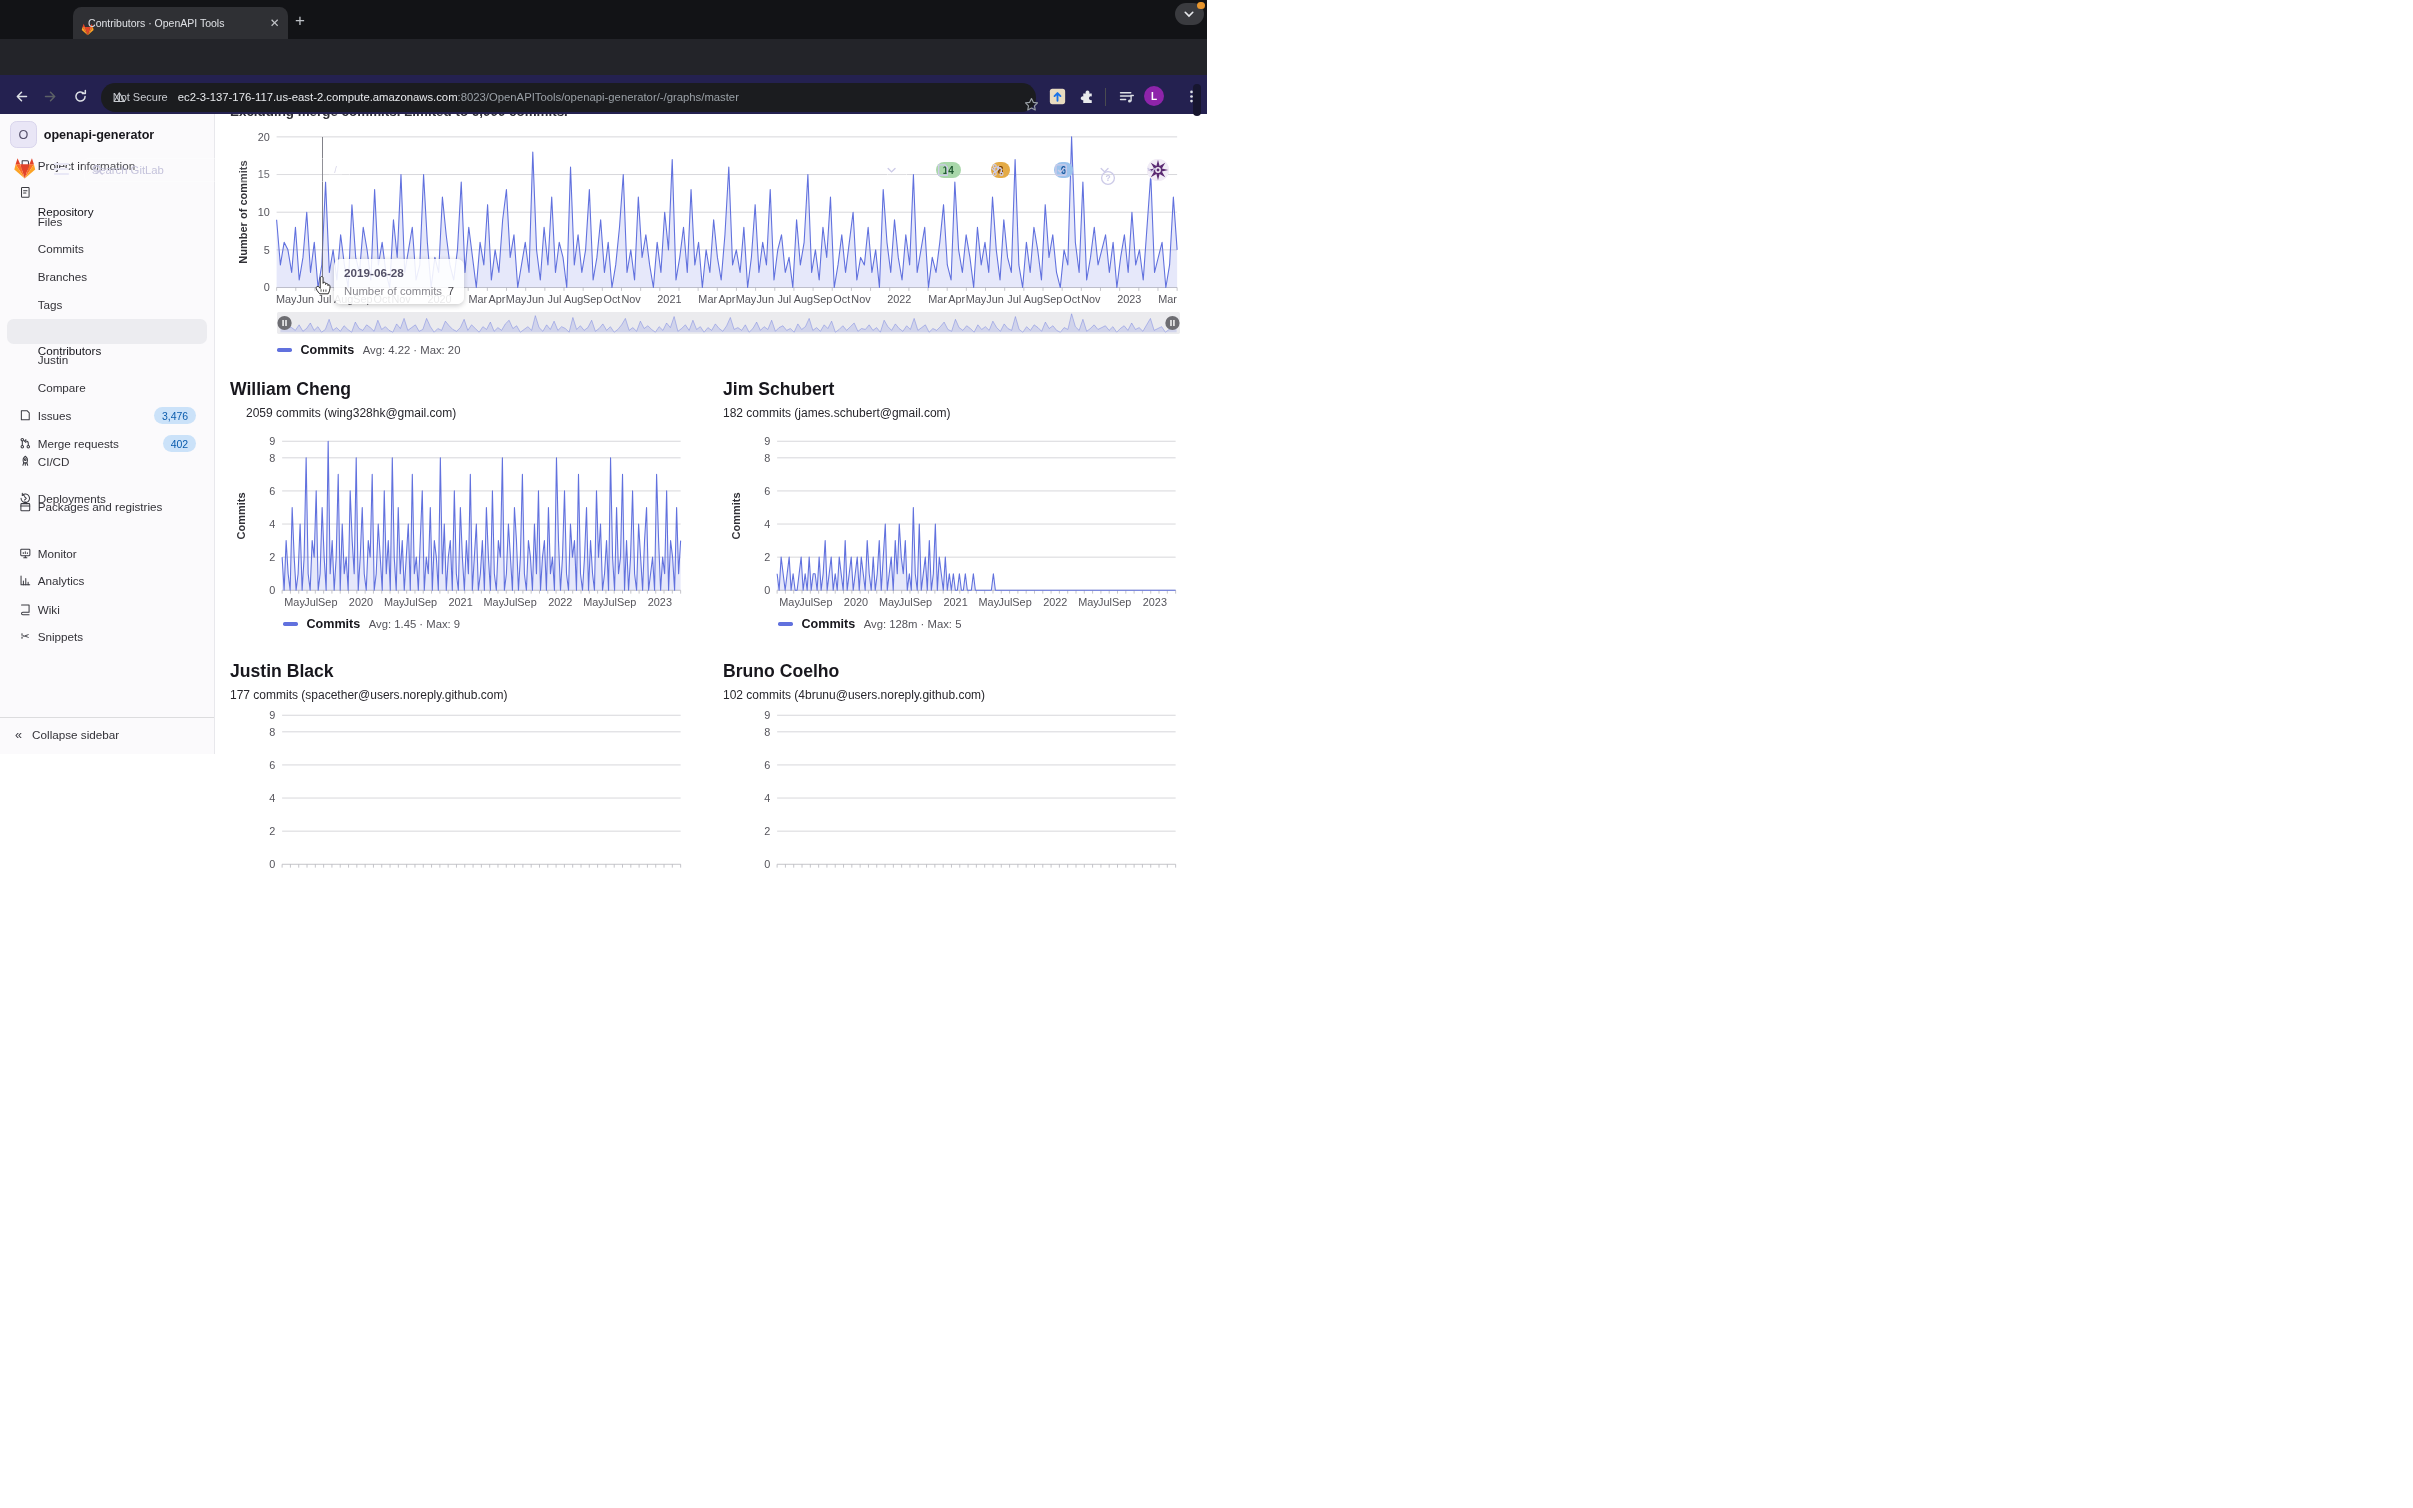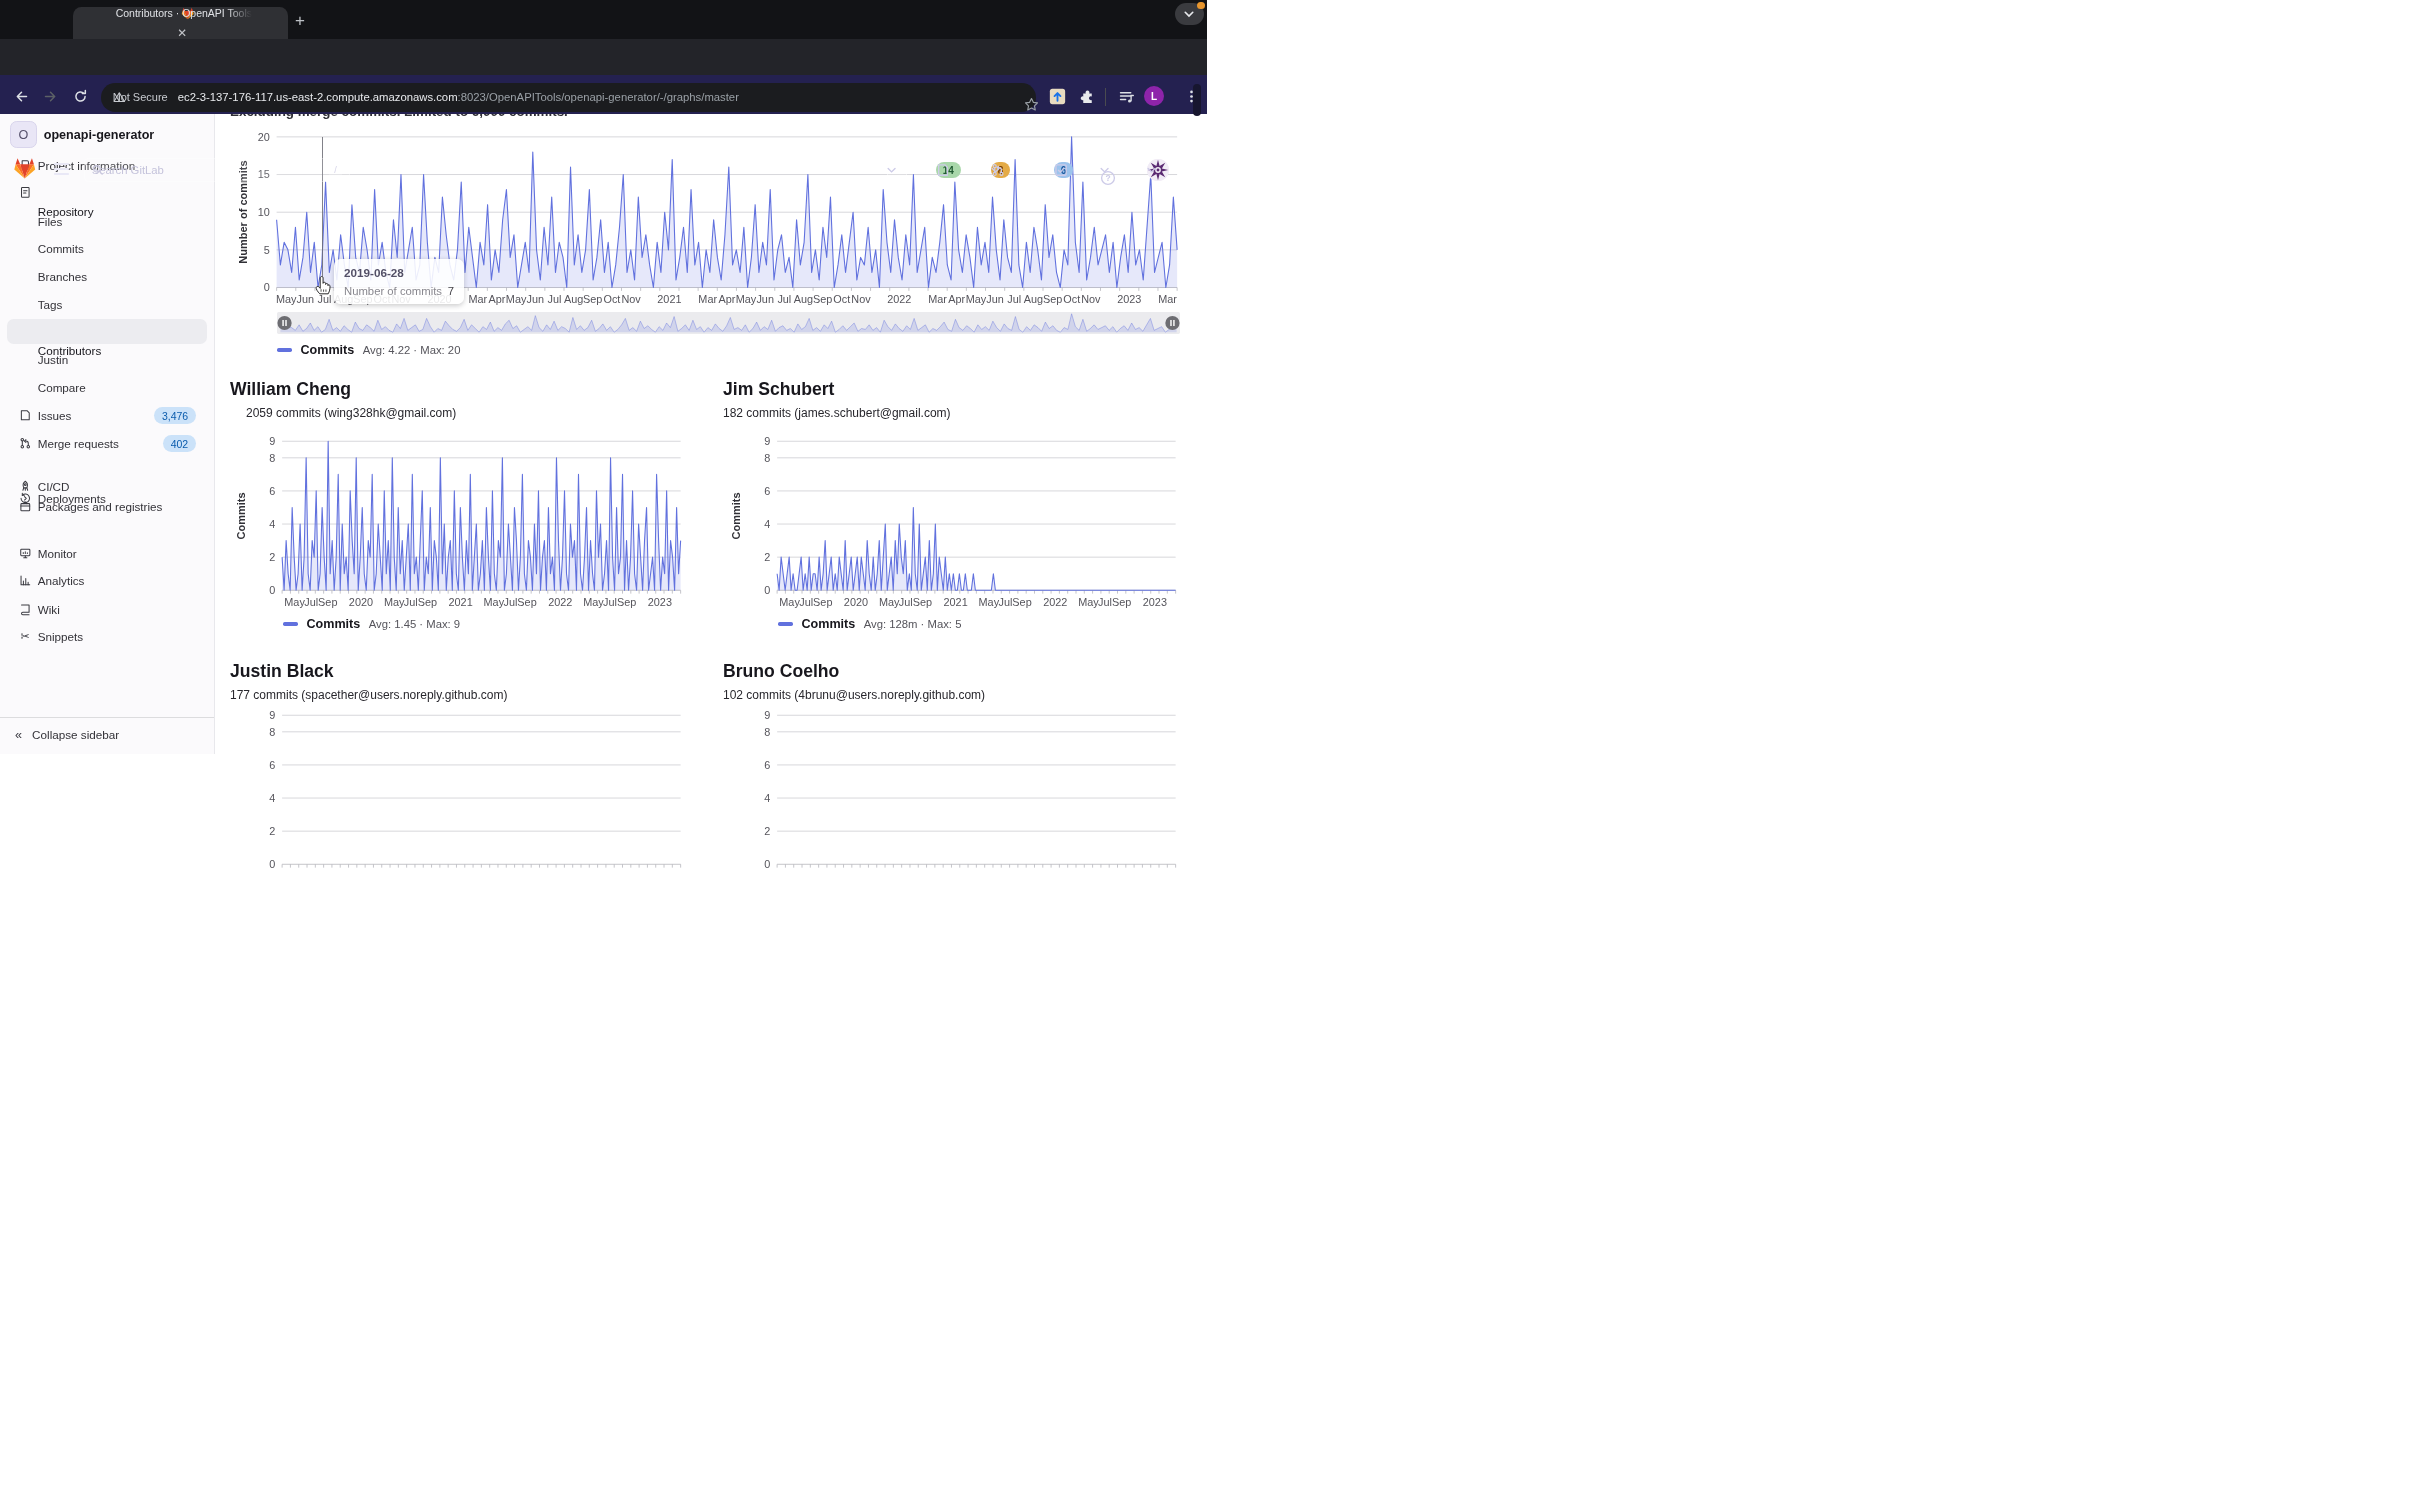--- a/index.html
+++ b/index.html
@@ -1,20 +1,20 @@
 <!DOCTYPE html>
 <html style="font-size:13.4px"><head>
 <meta charset="utf-8">
 <style>
   html,body{margin:0;padding:0;width:1207px;height:754px;overflow:hidden;background:#fff;
     font-family:"Liberation Sans","DejaVu Sans",sans-serif;-webkit-font-smoothing:antialiased;}
   .abs{position:absolute;}
   
   #tabstrip{left:0;top:0;width:1207px;height:39px;background:#121316;z-index:60;}
-  #tab{left:73px;top:6.7px;width:215px;height:33px;background:#2f3034;border-radius:8.4px 8.4px 0 0;display:flex;align-items:center;padding:0 8.4px;box-sizing:border-box;flex-direction:column;}
+  #tab{left:73px;top:6.7px;width:215px;height:33px;background:#2f3034;border-radius:8.4px 8.4px 0 0;display:flex;align-items:center;padding:0 8.4px;box-sizing:border-box;}
   #tab .title{color:#dfe1e5;font-size:10.5px;white-space:nowrap;overflow:hidden;flex:1;margin-left:6.7px;
     -webkit-mask-image:linear-gradient(90deg,#000 82%,transparent);mask-image:linear-gradient(90deg,#000 82%,transparent);}
   #tab .close{color:#c3c5c9;font-size:11.7px;margin-left:3.4px;cursor:default;}
   #newtab{left:295px;top:11.7px;color:#bdc1c6;font-size:17px;line-height:17px;}
   #cornerpill{left:1175px;top:3.4px;width:28.5px;height:22px;border-radius:11px;background:#3a3b3f;display:flex;align-items:center;justify-content:center;}
   #cornerdot{left:1197px;top:1.7px;width:7.5px;height:7.5px;border-radius:50%;background:#e8962e;}
   #urlrow{left:0;top:39px;width:1207px;height:36px;background:#232429;z-index:60;}
   .navico{position:absolute;top:46px;width:22px;height:22px;display:flex;align-items:center;justify-content:center;}
   #omnibox{left:101px;top:44px;width:935px;height:28.5px;border-radius:14.2px;background:#1b1c1f;display:flex;align-items:center;box-sizing:border-box;padding:0 11.7px;}
   #notsecure{display:flex;align-items:center;gap:5.9px;color:#c7cacf;font-size:11px;padding-right:10px;}
@@ -305,21 +305,21 @@
           <circle cx="4.2" cy="3.6" r="1.6" fill="none" stroke="#3a3a41" stroke-width="1.3" stroke-linecap="round" stroke-linejoin="round"></circle>
           <circle cx="4.2" cy="12.4" r="1.6" fill="none" stroke="#3a3a41" stroke-width="1.3" stroke-linecap="round" stroke-linejoin="round"></circle>
           <circle cx="11.8" cy="12.4" r="1.6" fill="none" stroke="#3a3a41" stroke-width="1.3" stroke-linecap="round" stroke-linejoin="round"></circle>
           <path d="M4.2 5.2v5.4 M11.8 10.8V8.2a3 3 0 0 0-3-3H7.4" fill="none" stroke="#3a3a41" stroke-width="1.3" stroke-linecap="round" stroke-linejoin="round"></path>
           <path d="M8.8 3.4 7 5.2 8.8 7" fill="none" stroke="#3a3a41" stroke-width="1.3" stroke-linecap="round" stroke-linejoin="round"></path>
         </svg>
       </span>
       <span class="lbl">Merge requests</span>
       <span class="badge">402</span>
     </div>
-    <div class="sbitem abs" style="top: 474px; z-index: 11; text-decoration: underline;">
+    <div class="sbitem abs" style="top: 449px; z-index: 11; text-decoration: underline;">
       <span class="ic">
         <svg width="12.6" height="12.6" viewBox="0 0 16 16">
           <path d="M8 1.6 c2.4 1.6 3.4 5 2 8.4 H6 C4.6 6.6 5.6 3.2 8 1.6 z" fill="none" stroke="#3a3a41" stroke-width="1.3" stroke-linecap="round" stroke-linejoin="round"></path>
           <circle cx="8" cy="6" r="1.1" fill="none" stroke="#3a3a41" stroke-width="1.3" stroke-linecap="round" stroke-linejoin="round"></circle>
           <path d="M6 10 5 13 M10 10 11 13 M8 10.5v2.5" fill="none" stroke="#3a3a41" stroke-width="1.3" stroke-linecap="round" stroke-linejoin="round"></path>
         </svg>
       </span>
       <span class="lbl">CI/CD</span>
     </div>
     <div class="sbitem abs" style="top: 486px; z-index: 11;">

